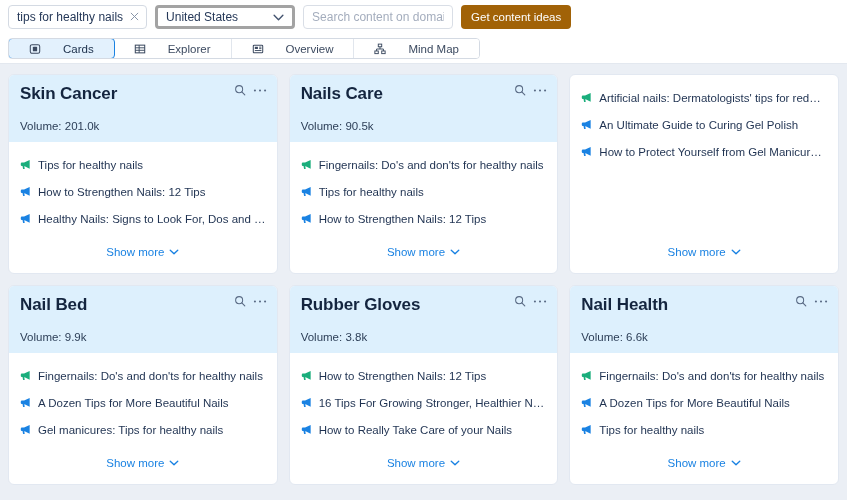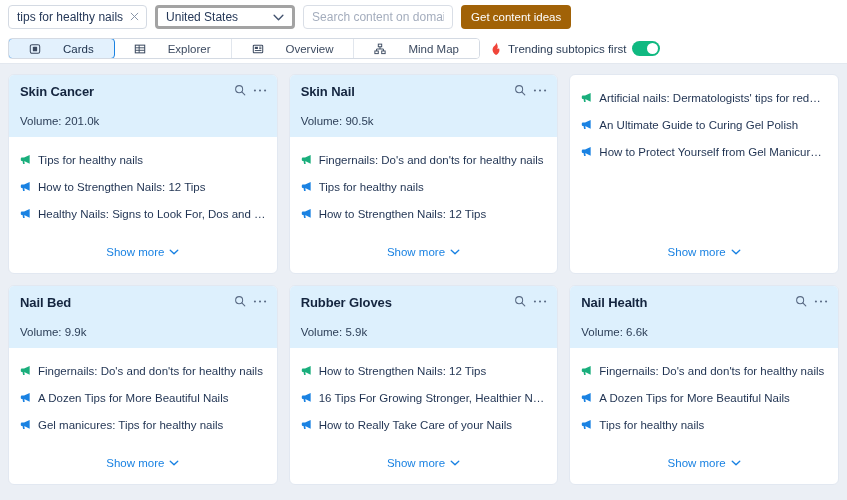--- a/index.html
+++ b/index.html
@@ -179,21 +179,21 @@
     flex-direction: column;
     height: 200px;
   }
 
   .card-head {
     background: #ddf0fd;
     padding: 9px 11px 10px 11px;
     position: relative;
   }
   .card-title {
-    font-size: 13px;
+    font-size: 17px;
     font-weight: bold;
     color: #14253f;
     letter-spacing: -0.1px;
     padding-right: 50px;
     white-space: nowrap;
     overflow: hidden;
     text-overflow: ellipsis;
   }
   .card-volume {
     font-size: 11.5px;
@@ -304,29 +304,20 @@
       <svg width="12" height="12" viewBox="0 0 14 14">
         <rect x="5" y="1.3" width="4" height="3.1" fill="none" stroke="#3c4a60" stroke-width="1.1"></rect>
         <rect x="1" y="9.3" width="4" height="3.1" fill="none" stroke="#3c4a60" stroke-width="1.1"></rect>
         <rect x="9" y="9.3" width="4" height="3.1" fill="none" stroke="#3c4a60" stroke-width="1.1"></rect>
         <path d="M7 4.4 V7 M3 9.3 V7 H11 V9.3" stroke="#3c4a60" stroke-width="1.1" fill="none"></path>
       </svg>
       <span>Mind Map</span>
     </div>
   </div>
 
-  <div class="trend">
-    <svg width="12" height="14" viewBox="0 0 12 14">
-      <path d="M6 0.6 C6.6 3 4.2 3.6 3.1 5.6 C1.8 7.9 3 11.6 6 13 C9 11.6 10.3 8.2 8.9 5.9 C8.4 6.9 7.8 7.2 7.4 7 C8.2 5 7.6 2.2 6 0.6 Z" fill="#f0453a"></path>
-    </svg>
-    <span class="trend-label">Trending subtopics first</span>
-    <div class="toggle">
-      <div class="knob"></div>
-    </div>
-  </div>
 </div>
 
 <div class="grid" id="cards-grid">
     <div class="card">
       <div class="card-head">
         <div class="card-title">Skin Cancer</div>
         <div class="card-volume">Volume: 201.0k</div>
         <div class="card-actions">
           <span class="icon-btn">
             <svg width="12" height="12" viewBox="0 0 14 14">
@@ -365,21 +356,21 @@
         <div class="show-more">
           <span>Show more</span>
           <svg width="10" height="6" viewBox="0 0 12 8">
             <path d="M1 1.6 L6 6.4 L11 1.6" stroke="#1a82e2" stroke-width="1.8" fill="none" stroke-linecap="round" stroke-linejoin="round"></path>
           </svg>
         </div>
       </div>
     </div>
     <div class="card">
       <div class="card-head">
-        <div class="card-title">Skin Nail</div>
+        <div class="card-title">Nails Care</div>
         <div class="card-volume">Volume: 90.5k</div>
         <div class="card-actions">
           <span class="icon-btn">
             <svg width="12" height="12" viewBox="0 0 14 14">
               <circle cx="6" cy="6" r="4.1" fill="none" stroke="#5a6b85" stroke-width="1.2"></circle>
               <path d="M9.1 9.1 L12.6 12.6" stroke="#5a6b85" stroke-width="1.3" stroke-linecap="round"></path>
             </svg>
           </span>
           <span class="icon-btn">
             <svg width="14" height="5" viewBox="0 0 16 5">
@@ -488,21 +479,21 @@
           <span>Show more</span>
           <svg width="10" height="6" viewBox="0 0 12 8">
             <path d="M1 1.6 L6 6.4 L11 1.6" stroke="#1a82e2" stroke-width="1.8" fill="none" stroke-linecap="round" stroke-linejoin="round"></path>
           </svg>
         </div>
       </div>
     </div>
     <div class="card">
       <div class="card-head">
         <div class="card-title">Rubber Gloves</div>
-        <div class="card-volume">Volume: 5.9k</div>
+        <div class="card-volume">Volume: 3.8k</div>
         <div class="card-actions">
           <span class="icon-btn">
             <svg width="12" height="12" viewBox="0 0 14 14">
               <circle cx="6" cy="6" r="4.1" fill="none" stroke="#5a6b85" stroke-width="1.2"></circle>
               <path d="M9.1 9.1 L12.6 12.6" stroke="#5a6b85" stroke-width="1.3" stroke-linecap="round"></path>
             </svg>
           </span>
           <span class="icon-btn">
             <svg width="14" height="5" viewBox="0 0 16 5">
               <circle cx="2.2" cy="2.5" r="1.2" fill="#5a6b85"></circle>

